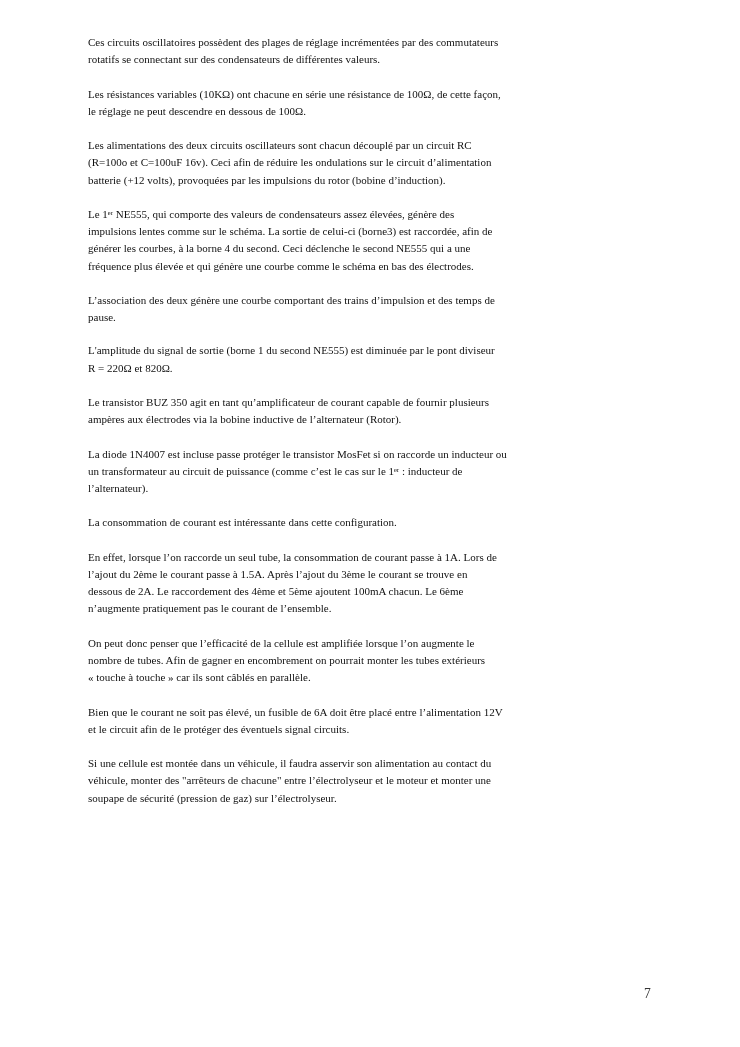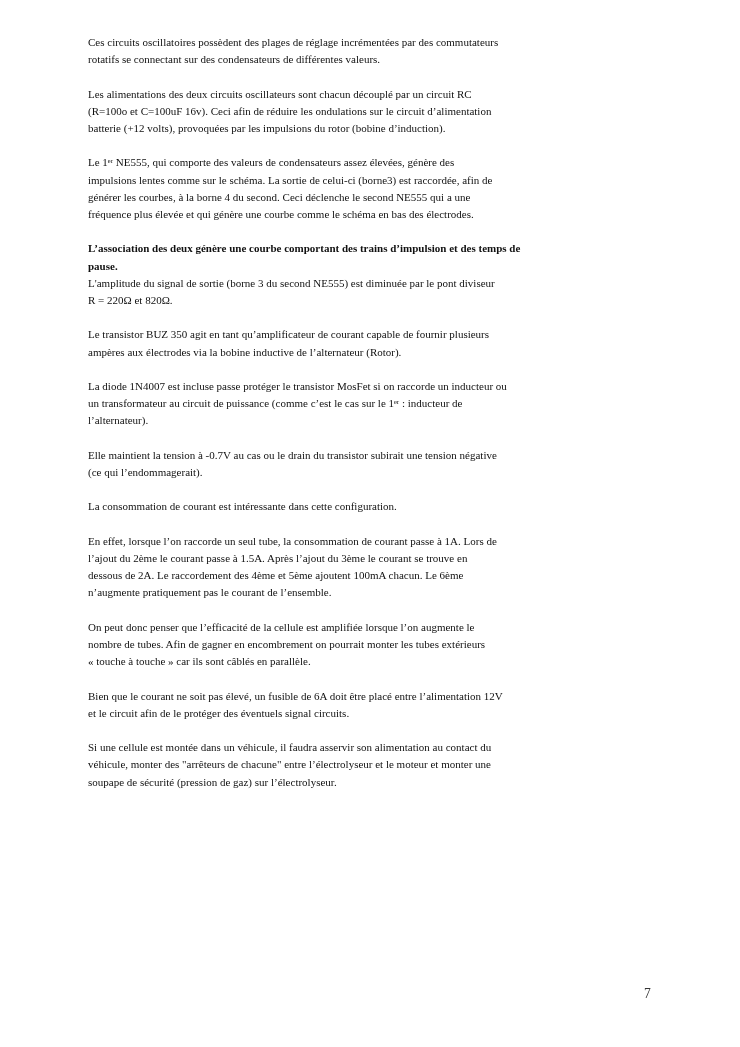--- a/index.html
+++ b/index.html
@@ -3,50 +3,50 @@
   <meta charset="utf-8">
   <style>
     html, body { margin: 0; padding: 0; background: #ffffff; }
     body { width: 740px; height: 1047px; position: relative; overflow: hidden; }
     .page {
       position: absolute; left: 88px; top: 34px; width: 580px;
       font-family: "Liberation Serif", serif; font-size: 11px; line-height: 17.2px;
       color: #111111;
     }
     .para { margin: 0 0 17.2px 0; white-space: pre-line; }
-    .para.tight { margin-bottom: 0; font-weight: bold; }
+    .para.tight { margin-bottom: 16px; }
     .page-number {
       position: absolute; left: 644px; top: 986px;
       font-family: "Liberation Serif", serif; font-size: 13.6px; color: #333;
     }
   </style>
 </head>
 <body>
 
 <div class="page">
   <p class="para">Ces circuits oscillatoires possèdent des plages de réglage incrémentées par des commutateurs
 rotatifs se connectant sur des condensateurs de différentes valeurs.</p>
+  <p class="para">Les résistances variables (10KΩ) ont chacune en série une résistance de 100Ω, de cette façon,
+le réglage ne peut descendre en dessous de 100Ω.</p>
   <p class="para">Les alimentations des deux circuits oscillateurs sont chacun découplé par un circuit RC
 (R=100o et C=100uF 16v).  Ceci afin de réduire les ondulations sur le circuit d’alimentation
 batterie (+12 volts), provoquées par les impulsions du  rotor (bobine d’induction).</p>
   <p class="para">Le 1ᵉʳ NE555, qui comporte des valeurs de condensateurs assez élevées, génère des
 impulsions lentes comme sur le schéma. La sortie de celui-ci (borne3) est raccordée, afin de
 générer les courbes, à la borne 4 du second. Ceci déclenche le second NE555 qui a une
 fréquence plus élevée et qui génère une courbe comme le schéma en bas des électrodes.</p>
   <p class="para tight">L’association des deux génère une courbe comportant des trains d’impulsion et des temps de
 pause.</p>
-  <p class="para">L'amplitude du signal de sortie (borne 3 du second NE555) est diminuée par le pont diviseur
+  <p class="para">L'amplitude du signal de sortie (borne 1 du second NE555) est diminuée par le pont diviseur
 R = 220Ω et 820Ω.</p>
   <p class="para">Le transistor BUZ 350 agit en tant qu’amplificateur de courant capable de fournir plusieurs
 ampères aux électrodes via la bobine inductive de l’alternateur (Rotor).</p>
   <p class="para">La diode 1N4007 est incluse passe protéger le transistor MosFet si on raccorde un inducteur ou
 un transformateur au circuit de puissance (comme c’est le cas sur le 1ᵉʳ : inducteur de
 l’alternateur).</p>
-  <p class="para">Elle maintient la tension à -0.7V au cas ou le drain du transistor subirait une tension négative
-(ce qui l’endommagerait).</p>
   <p class="para">La consommation de courant est intéressante dans cette configuration.</p>
   <p class="para">En effet, lorsque l’on raccorde un seul tube, la consommation de courant passe à 1A. Lors de
 l’ajout du 2ème le courant passe à 1.5A. Après l’ajout du 3ème le courant se trouve en
 dessous de 2A. Le raccordement des 4ème et 5ème ajoutent 100mA chacun. Le 6ème
 n’augmente pratiquement pas le courant de l’ensemble.</p>
   <p class="para">On peut donc penser que l’efficacité de la cellule est amplifiée lorsque l’on augmente le
 nombre de tubes. Afin de gagner en encombrement on pourrait monter les tubes extérieurs
 « touche à touche » car ils sont câblés en parallèle.</p>
   <p class="para">Bien que le courant ne soit pas élevé, un fusible de 6A doit être placé entre l’alimentation 12V
 et le circuit afin de le protéger des éventuels signal circuits.</p>

